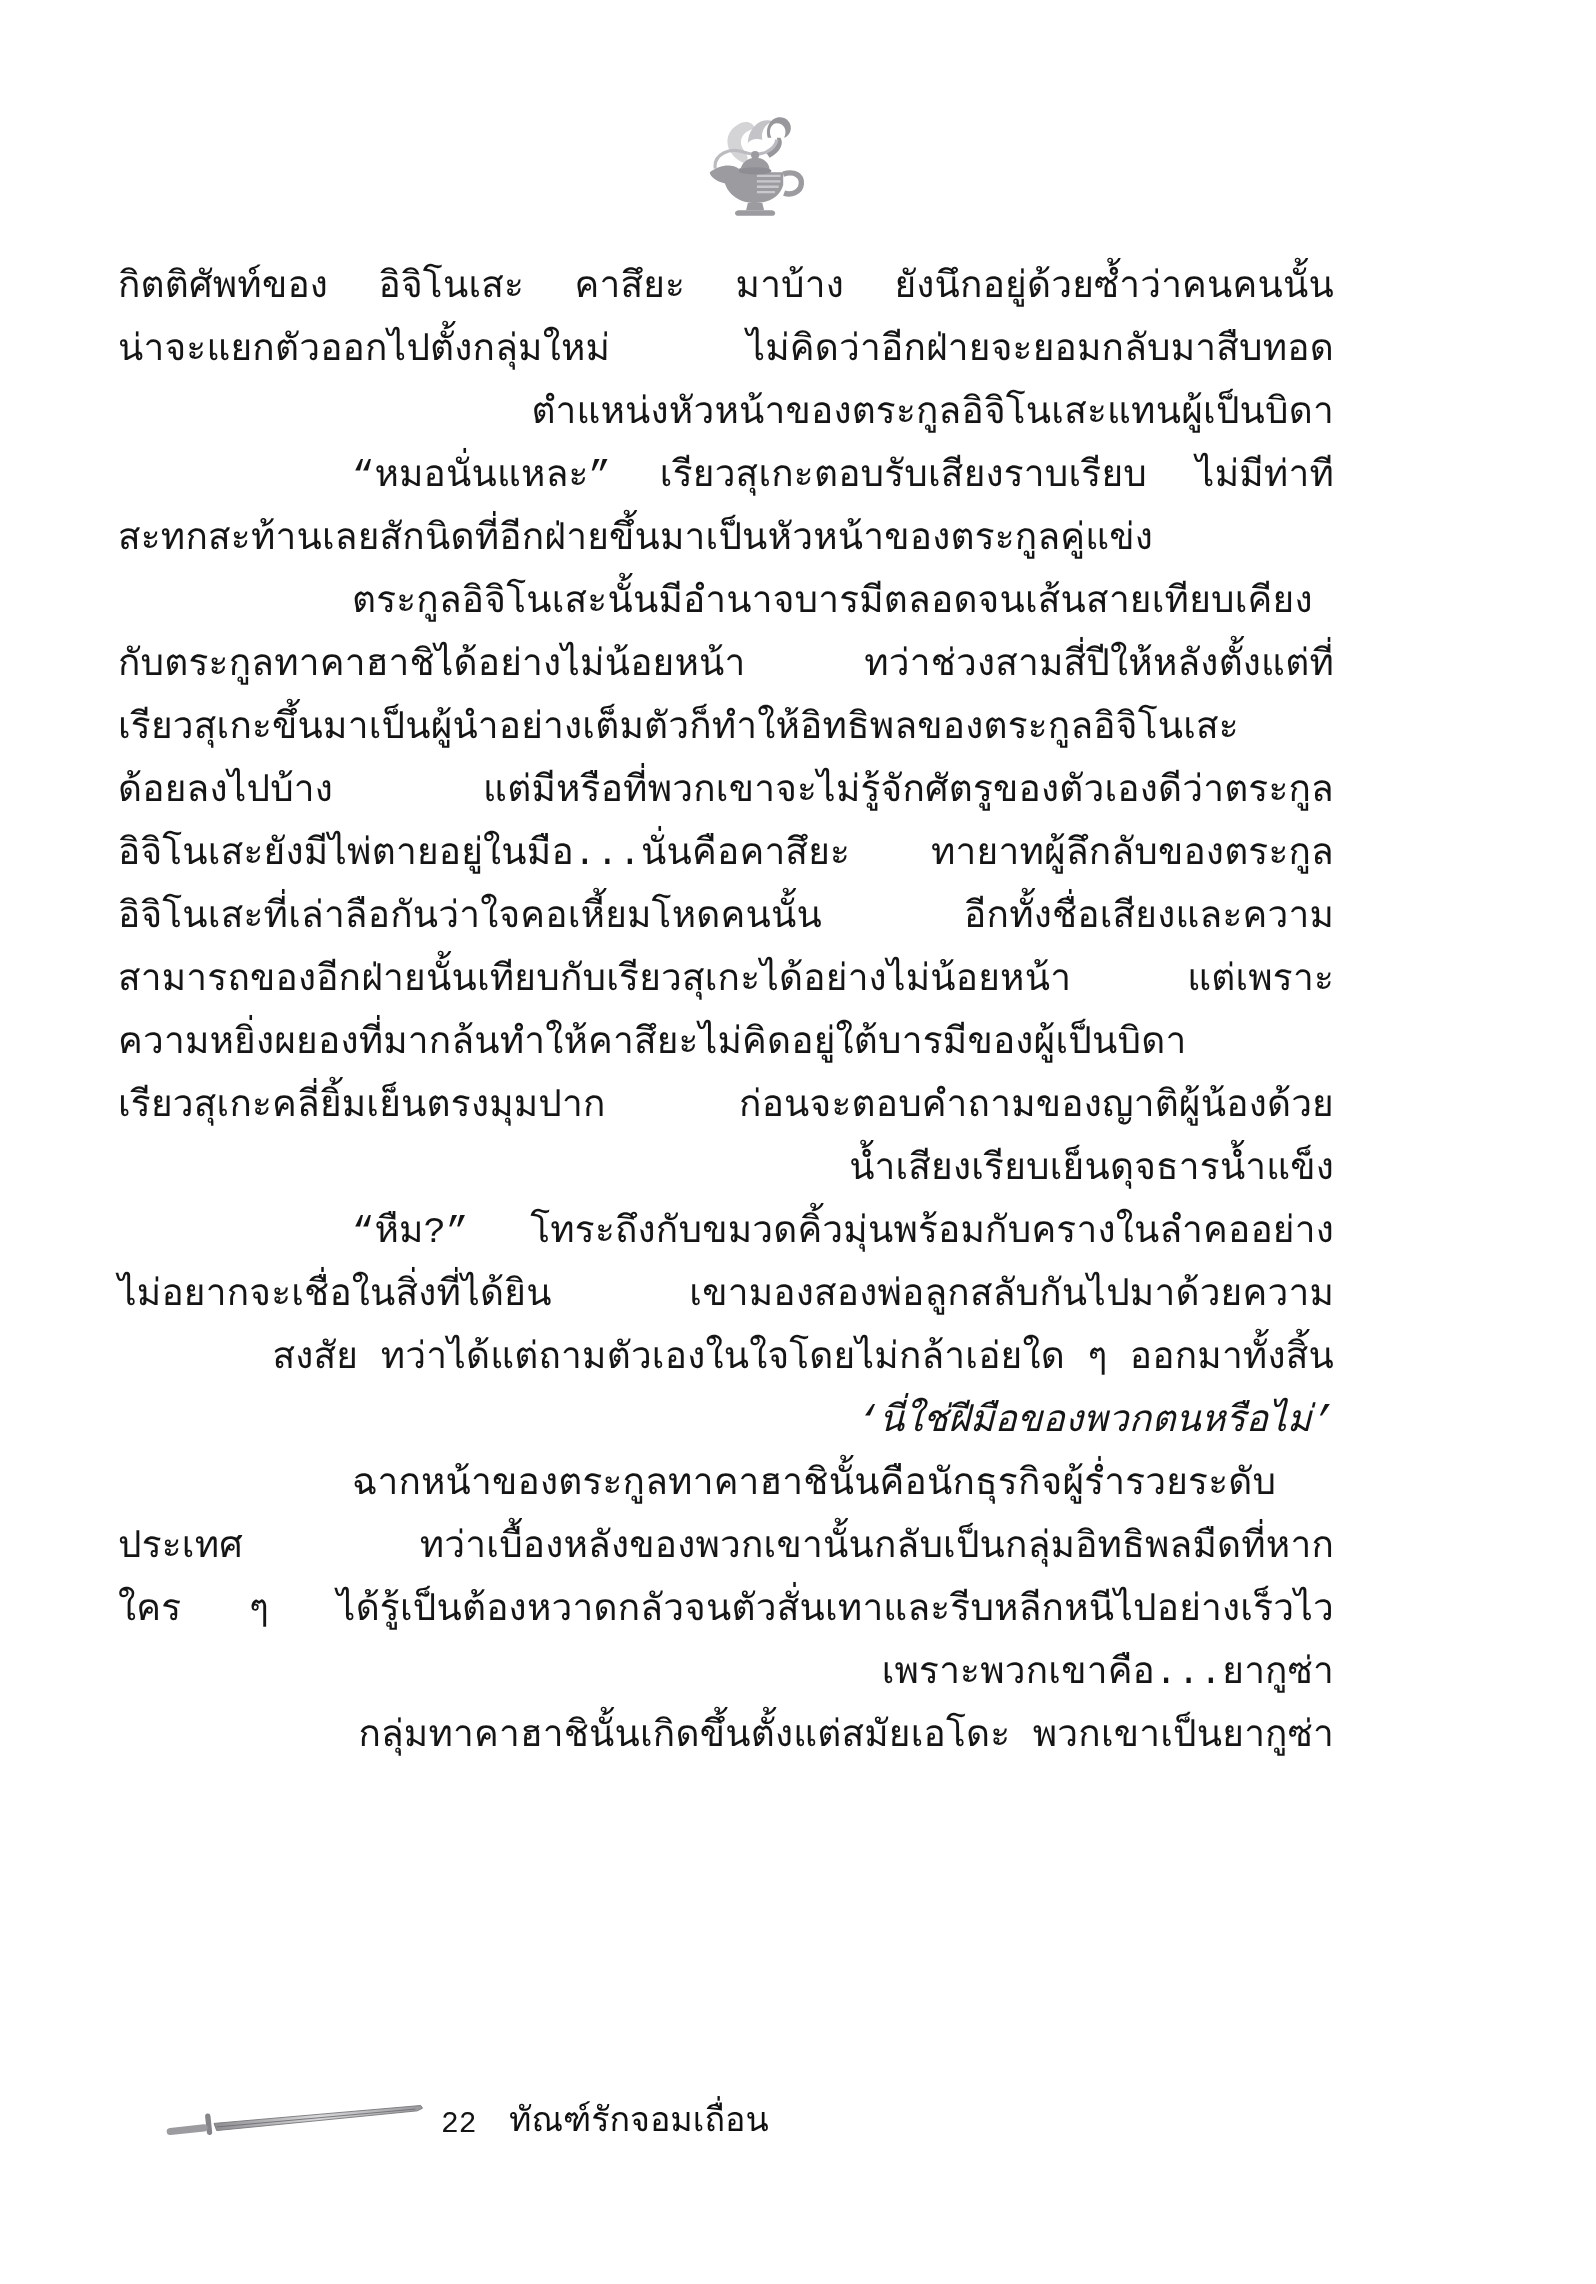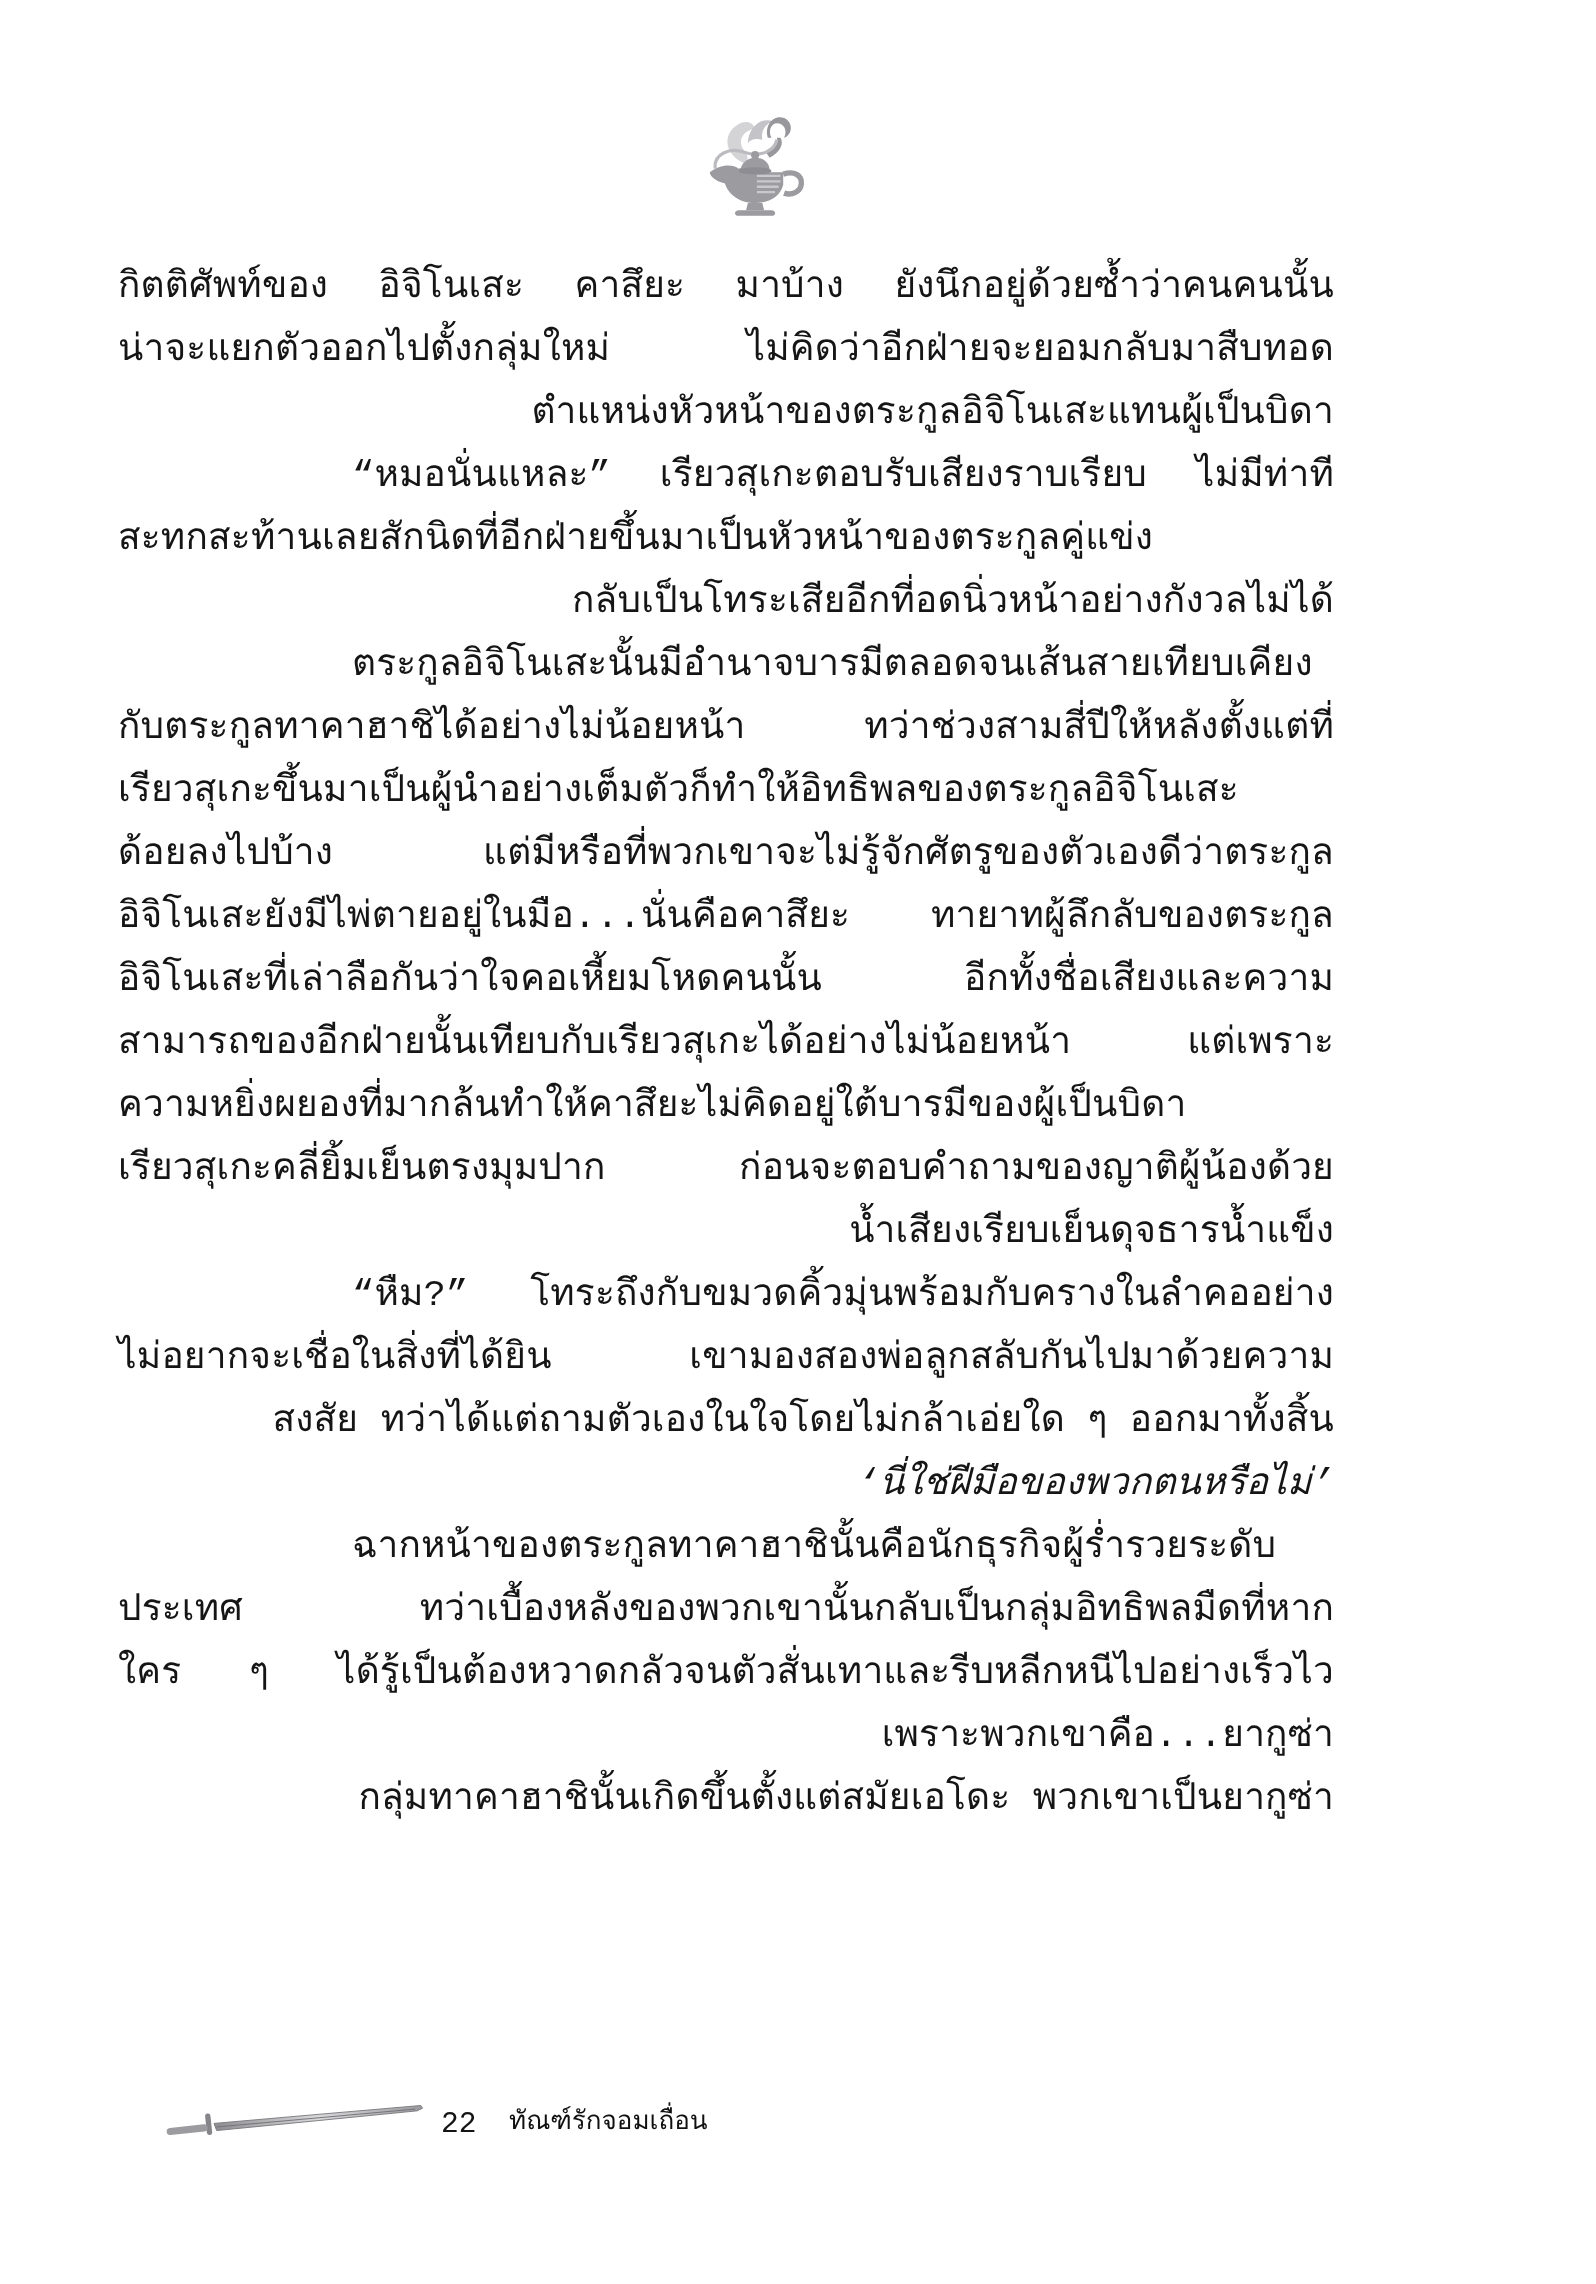--- a/index.html
+++ b/index.html
@@ -30,21 +30,21 @@
   .it{ font-style:italic; }
   .footer-sword{
     position:absolute;left:163px;top:2101px;width:264px;height:43px;
   }
   .pnum{
     position:absolute;left:441px;top:2106px;
     font-size:29.6px;line-height:36px;color:#141414;
   }
   .btitle{
     position:absolute;left:509px;top:2103px;
-    font-size:26px;line-height:38px;color:#101010;
+    font-size:34px;line-height:38px;color:#101010;
   }
 </style>
 </head>
 <body>
 
 <div class="page">
 
   <div class="ornament">
     <svg viewBox="0 0 130 128" width="118" height="116" aria-hidden="true">
       <path d="M52 62 C30 52 28 30 44 20 C52 14 62 16 64 24 C50 26 44 38 52 48 C56 54 58 58 52 62 Z" fill="#d4d4d7"></path>
@@ -63,21 +63,20 @@
       <path d="M46 114 H82 C86 114 88 118 84 120 H44 C40 118 42 114 46 114 Z" fill="#9b9ba0"></path>
     </svg>
   </div>
 
   <main class="body-text">
     <div class="line j">กิตติศัพท์ของ อิจิโนเสะ คาสึยะ มาบ้าง ยังนึกอยู่ด้วยซ้ำว่าคนคนนั้น</div>
     <div class="line j">น่าจะแยกตัวออกไปตั้งกลุ่มใหม่ ไม่คิดว่าอีกฝ่ายจะยอมกลับมาสืบทอด</div>
     <div class="line">ตำแหน่งหัวหน้าของตระกูลอิจิโนเสะแทนผู้เป็นบิดา</div>
     <div class="line ind j">“หมอนั่นแหละ” เรียวสุเกะตอบรับเสียงราบเรียบ ไม่มีท่าที</div>
     <div class="line j">สะทกสะท้านเลยสักนิดที่อีกฝ่ายขึ้นมาเป็นหัวหน้าของตระกูลคู่แข่ง</div>
-    <div class="line">กลับเป็นโทระเสียอีกที่อดนิ่วหน้าอย่างกังวลไม่ได้</div>
     <div class="line ind j">ตระกูลอิจิโนเสะนั้นมีอำนาจบารมีตลอดจนเส้นสายเทียบเคียง</div>
     <div class="line j">กับตระกูลทาคาฮาชิได้อย่างไม่น้อยหน้า ทว่าช่วงสามสี่ปีให้หลังตั้งแต่ที่</div>
     <div class="line j">เรียวสุเกะขึ้นมาเป็นผู้นำอย่างเต็มตัวก็ทำให้อิทธิพลของตระกูลอิจิโนเสะ</div>
     <div class="line j">ด้อยลงไปบ้าง แต่มีหรือที่พวกเขาจะไม่รู้จักศัตรูของตัวเองดีว่าตระกูล</div>
     <div class="line j">อิจิโนเสะยังมีไพ่ตายอยู่ในมือ...นั่นคือคาสึยะ ทายาทผู้ลึกลับของตระกูล</div>
     <div class="line j">อิจิโนเสะที่เล่าลือกันว่าใจคอเหี้ยมโหดคนนั้น อีกทั้งชื่อเสียงและความ</div>
     <div class="line j">สามารถของอีกฝ่ายนั้นเทียบกับเรียวสุเกะได้อย่างไม่น้อยหน้า แต่เพราะ</div>
     <div class="line j">ความหยิ่งผยองที่มากล้นทำให้คาสึยะไม่คิดอยู่ใต้บารมีของผู้เป็นบิดา</div>
     <div class="line j">เรียวสุเกะคลี่ยิ้มเย็นตรงมุมปาก ก่อนจะตอบคำถามของญาติผู้น้องด้วย</div>
     <div class="line">น้ำเสียงเรียบเย็นดุจธารน้ำแข็ง</div>

